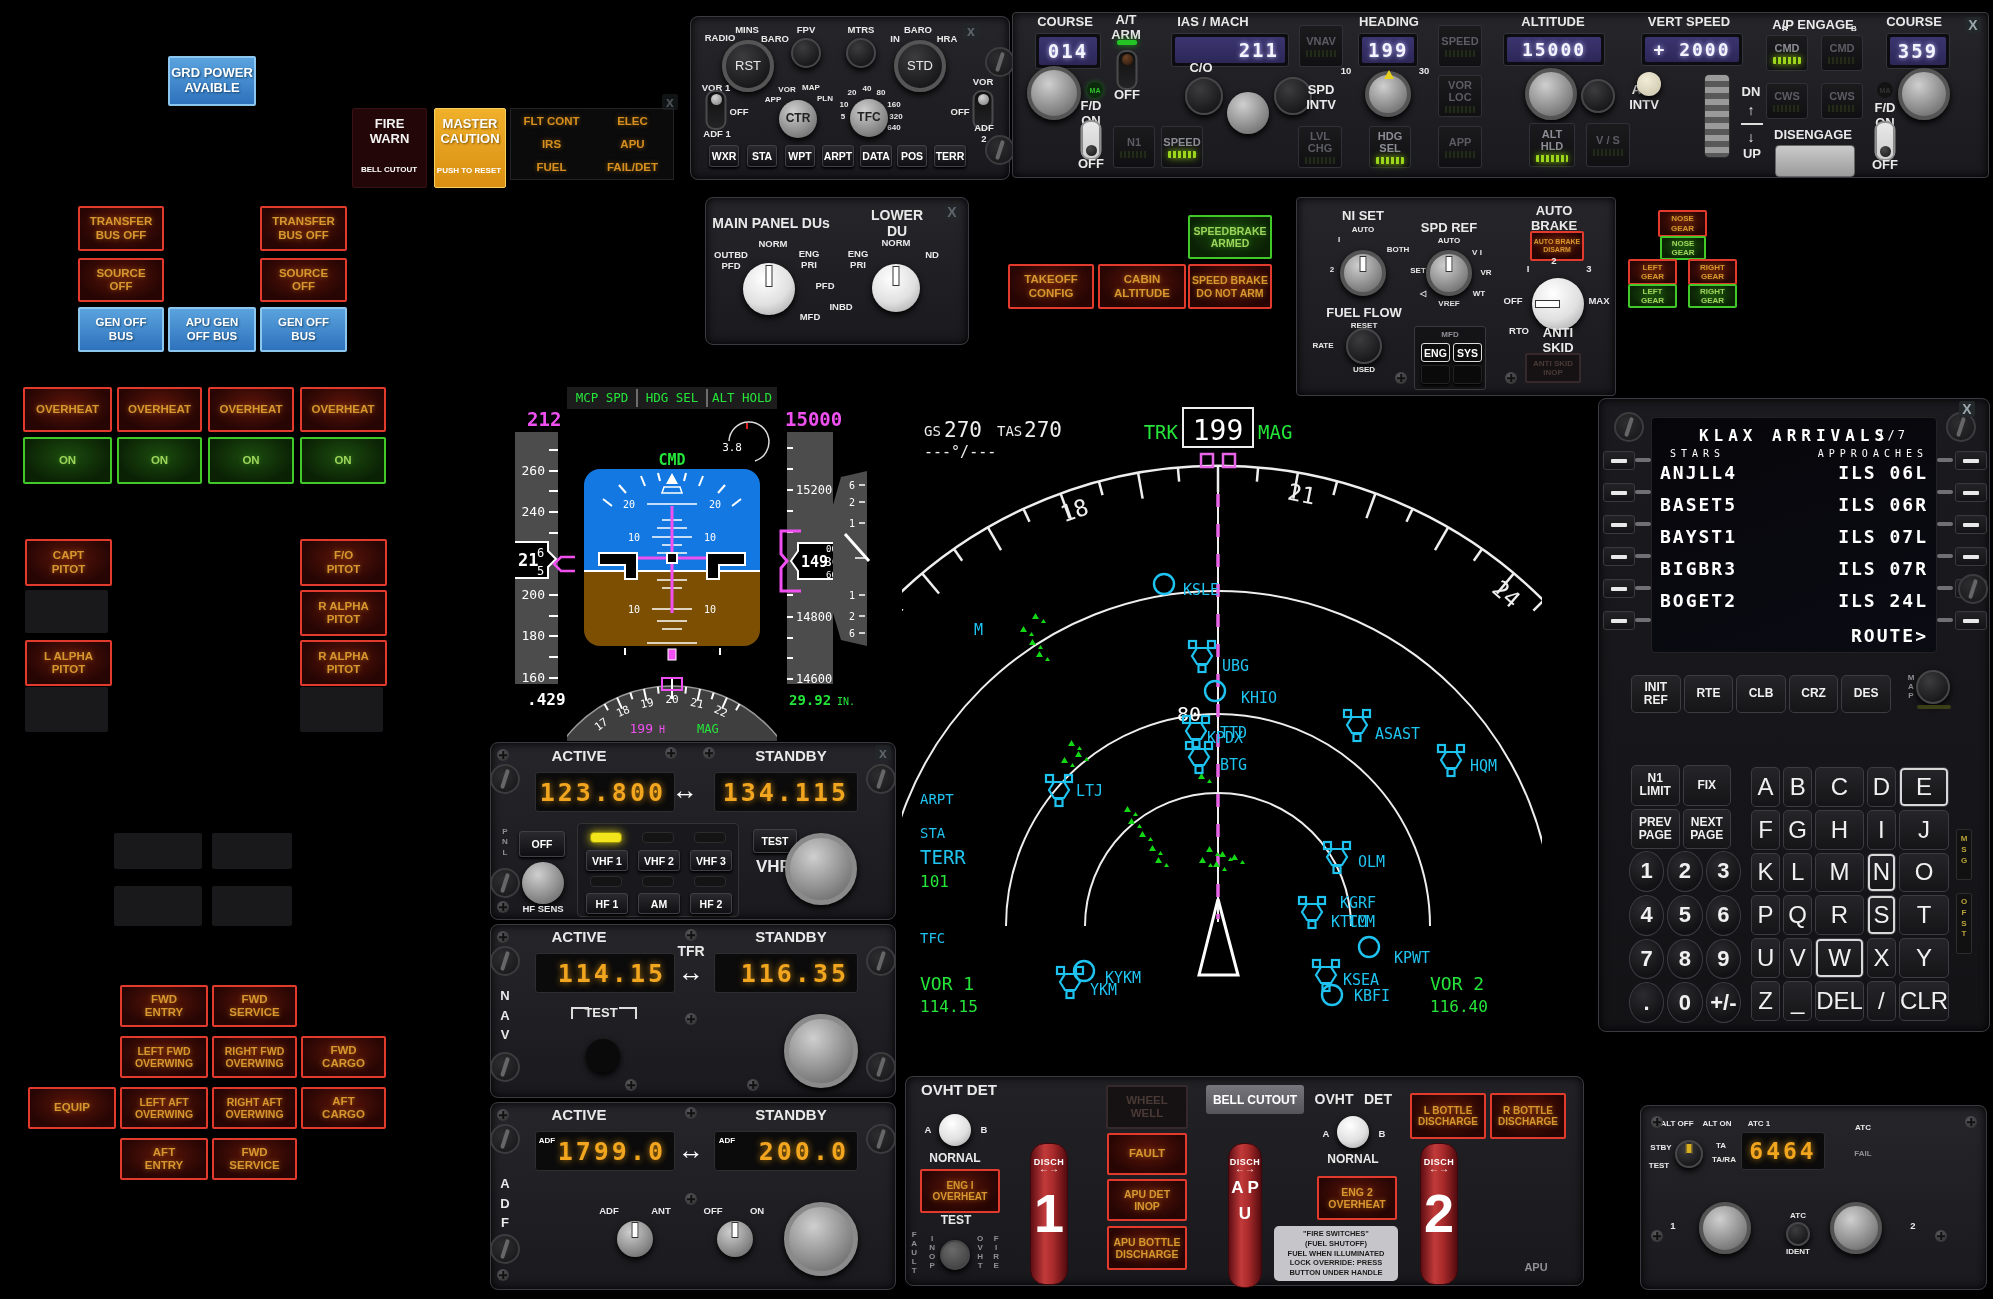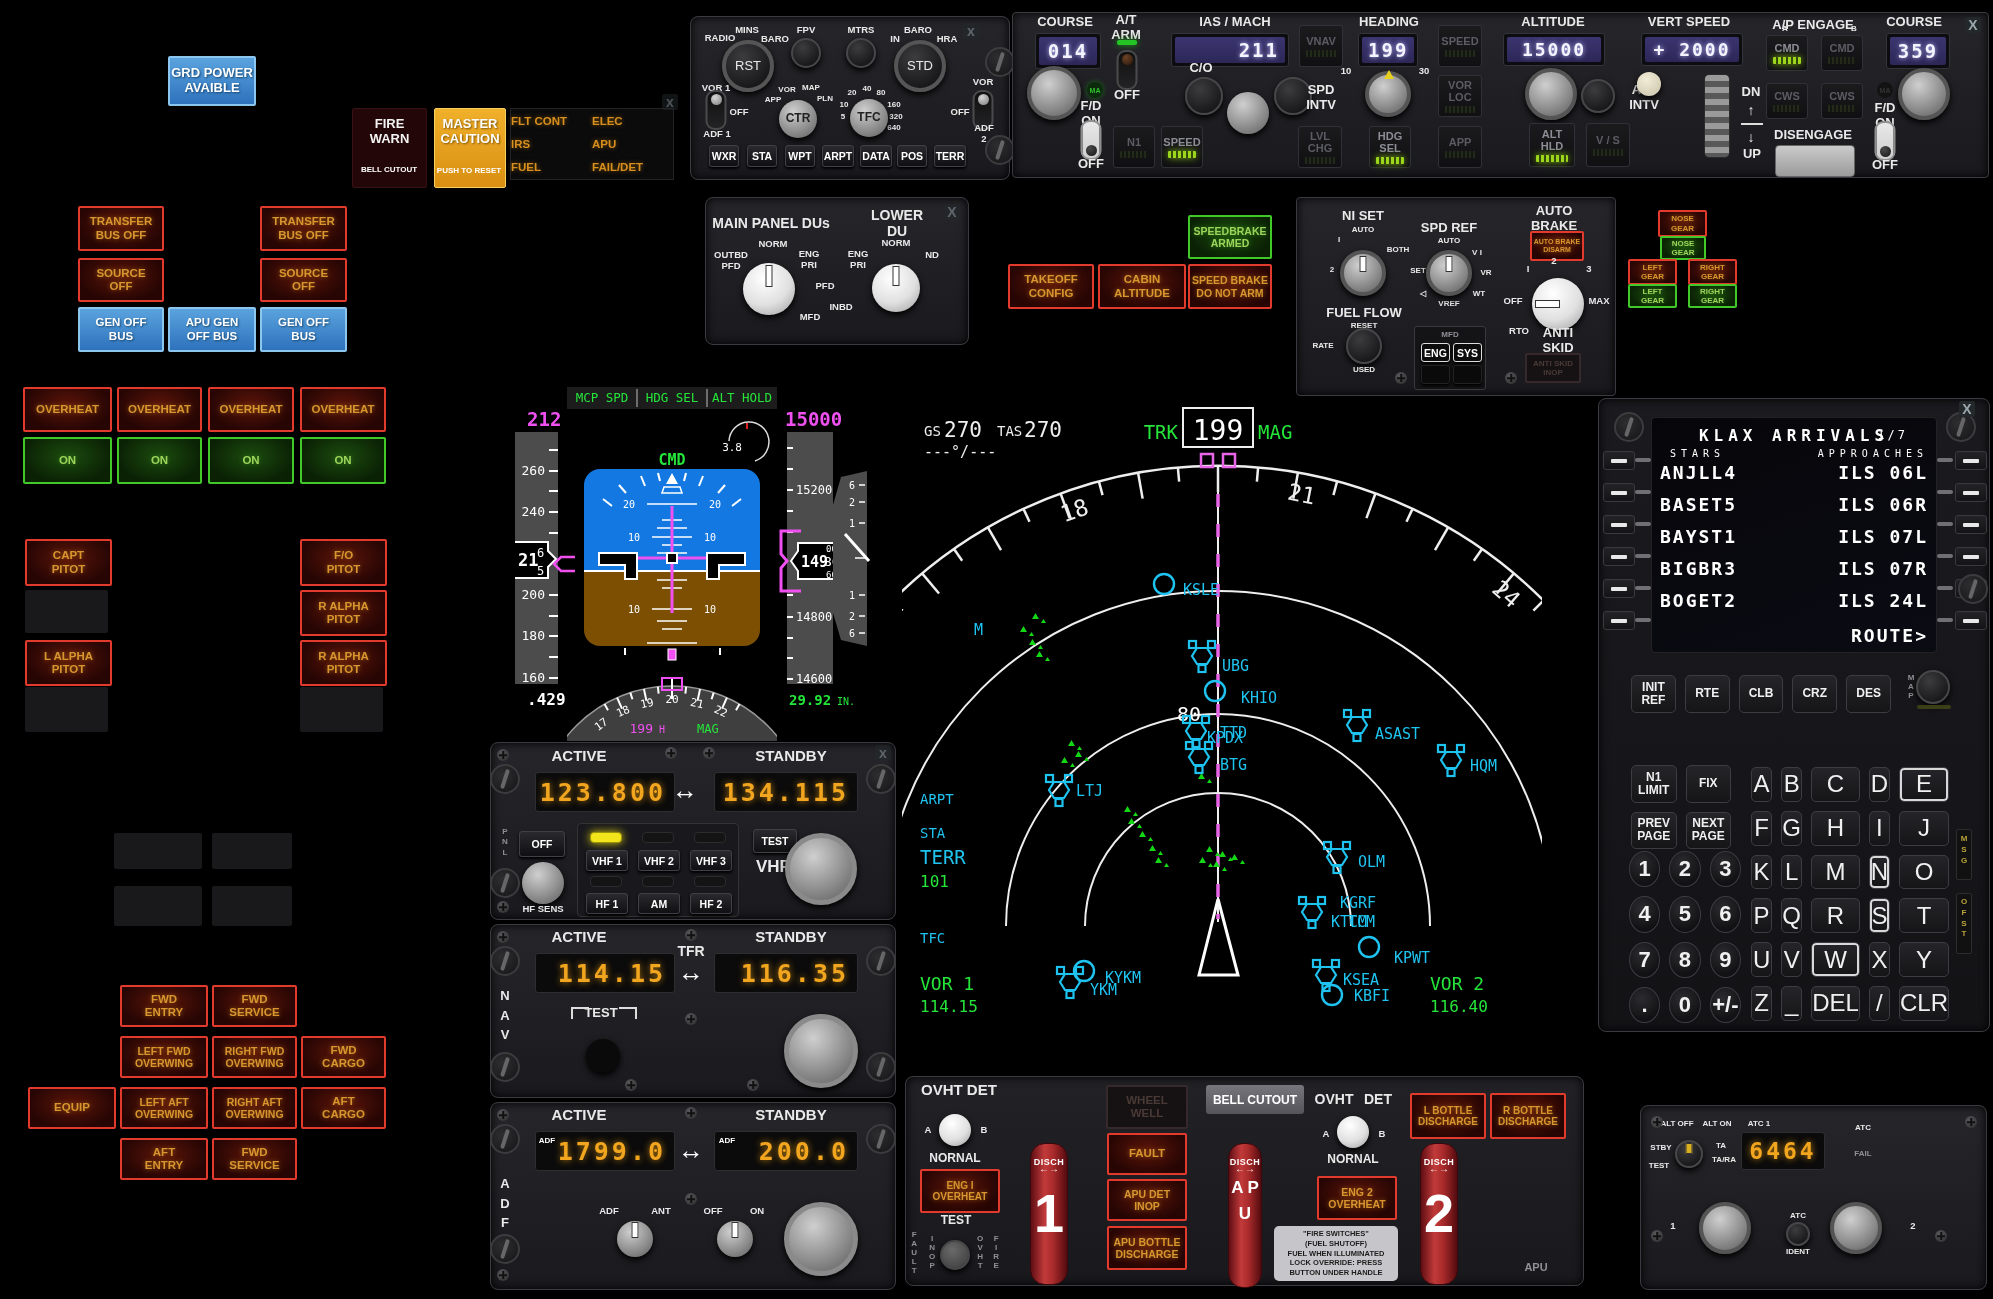--- a/index.html
+++ b/index.html
@@ -40,39 +40,39 @@
   .tgl.up i{top:2px}.tgl.down i{bottom:2px}
   .tgl.fd{background:linear-gradient(#e8e8e8,#cfcfcf);border-color:#8f8f8f}
   .tgl.fd i{background:radial-gradient(circle at 35% 30%,#4a4a4a,#161616)}
   .tgl.at i{background:radial-gradient(circle at 35% 30%,#6b4226,#2a1508)}
   .ckey{background:linear-gradient(#252529,#151517);border:1px solid #3c3c42;border-radius:5px;color:#f0f0f0;
         font-weight:bold;display:flex;align-items:center;justify-content:center;text-align:center;
         white-space:pre-line;font-size:12px;line-height:1.1}
   .ckey.letter{font-size:24px;font-weight:normal}
   .ckey.boxed{box-shadow:inset 0 0 0 2px #d8d8d8}
   .ckey.num{border-radius:50%;font-size:22px;background:radial-gradient(circle at 40% 32%,#2c2c30,#121214 70%)}
-  .cdu-grid{position:absolute;display:grid;gap:9px}
+  .cdu-grid{position:absolute;display:grid;gap:3px}
   .lsk{position:absolute;width:30px;height:17px;background:linear-gradient(#232327,#141416);border:1px solid #3a3a3e;border-radius:3px;display:flex;align-items:center;justify-content:center}
   .lsk i{width:16px;height:4px;background:#e8e8e8;border-radius:1px}
   .lskline{position:absolute;height:4px;background:#6f6f74;border-radius:2px}
   .xclose{position:absolute;color:#9aa7ad;font-size:14px;font-weight:bold;width:16px;height:16px;display:flex;align-items:center;justify-content:center;background:#23282b;border-radius:2px}
   .xclose.dim{opacity:.5}
   .screw{position:absolute;width:12px;height:12px;border-radius:50%;background:radial-gradient(circle at 40% 35%,#5a5a5e,#2a2a2c);transform:translate(-50%,-50%)}
   .screw::after{content:"";position:absolute;left:50%;top:50%;width:8px;height:1.5px;background:#111;transform:translate(-50%,-50%)}
   .screw::before{content:"";position:absolute;left:50%;top:50%;width:1.5px;height:8px;background:#111;transform:translate(-50%,-50%)}
   .latch{position:absolute;width:26px;height:26px;border-radius:50%;background:radial-gradient(circle at 40% 35%,#2e2e30,#151517);border:2px solid #3c3c3e;transform:translate(-50%,-50%)}
   .latch::after{content:"";position:absolute;left:50%;top:50%;width:4px;height:20px;background:#666;transform:translate(-50%,-50%) rotate(18deg);border-radius:2px}
   .fhandle{position:absolute;border-radius:15px;background:linear-gradient(90deg,#5f0e14,#c23a3a 38%,#a82a2a 62%,#540b10);
            border:1px solid #3d070b;color:#fff;text-align:center;font-weight:bold}
   .fhandle .disch{font-size:9px;margin-top:13px;letter-spacing:.5px}
   .fhandle .arr{font-size:10px;line-height:4px;margin-bottom:2px}
   .fhandle .big{font-size:54px;line-height:1.5}
   .fhandle .apu{font-size:17px;line-height:1.55;margin-top:4px}
   .sixpack{position:absolute;background:#0b0b0c;border:1px solid #232326;display:grid;grid-template-columns:1fr 1fr;align-items:center}
-  .sixpack span{color:#d78f1f;font-weight:bold;font-size:11.5px;text-align:left;text-shadow:0 0 5px #7a5008}
+  .sixpack span{color:#d78f1f;font-weight:bold;font-size:11.5px;text-align:center;text-shadow:0 0 5px #7a5008}
   .ind{position:absolute;width:30px;height:9px;border-radius:4px;background:#141414;border:1px solid #2c2c2e}
   .ind.lit{background:#f2e51c;box-shadow:0 0 9px #d8cb10;border-color:#9a910c}
   .rbtn{position:absolute;background:linear-gradient(#2a2a2e,#101013);border:1px solid #404046;border-radius:3px;color:#fff;
         font-size:10.5px;font-weight:bold;display:flex;align-items:center;justify-content:center;box-shadow:0 2px 3px #000}
   svg text{font-family:"DejaVu Sans Mono",monospace}
   .ndwpt{fill:#1fc3f0;font-size:15px}
 </style>
 </head>
 <body>
 
@@ -171,21 +171,21 @@
     <div class="tgl at up" style="left:114px;top:57px">
         <i></i>
       </div>
     <div class="lbl md" style="left:114px;top:82px">OFF</div>
     <div class="lbl md" style="left:78px;top:101px">F/D
 ON</div>
     <div class="tgl fd down" style="left:78px;top:127px">
         <i></i>
       </div>
     <div class="lbl md" style="left:78px;top:151px">OFF</div>
-    <div class="lbl md" style="left:222px;top:9px">IAS / MACH</div>
+    <div class="lbl md" style="left:200px;top:9px">IAS / MACH</div>
     <div class="mcpd" style="left:158px;top:20px;width:110px;height:26px">
         <div class="scr" style="font-size:19px">211</div>
       </div>
     <div class="lbl md" style="left:188px;top:55px">C/O</div>
     <div class="knob dark" style="left:191px;top:83px;width:34px;height:34px"></div>
     <div class="knob" style="left:235px;top:100px;width:42px;height:42px"></div>
     <div class="knob dark" style="left:280px;top:83px;width:34px;height:34px"></div>
     <div class="lbl md" style="left:308px;top:85px">SPD
 INTV</div>
     <div class="mbtn" style="left:286px;top:12px;width:42px;height:40px"><span>VNAV</span><span class="bar"></span></div>

